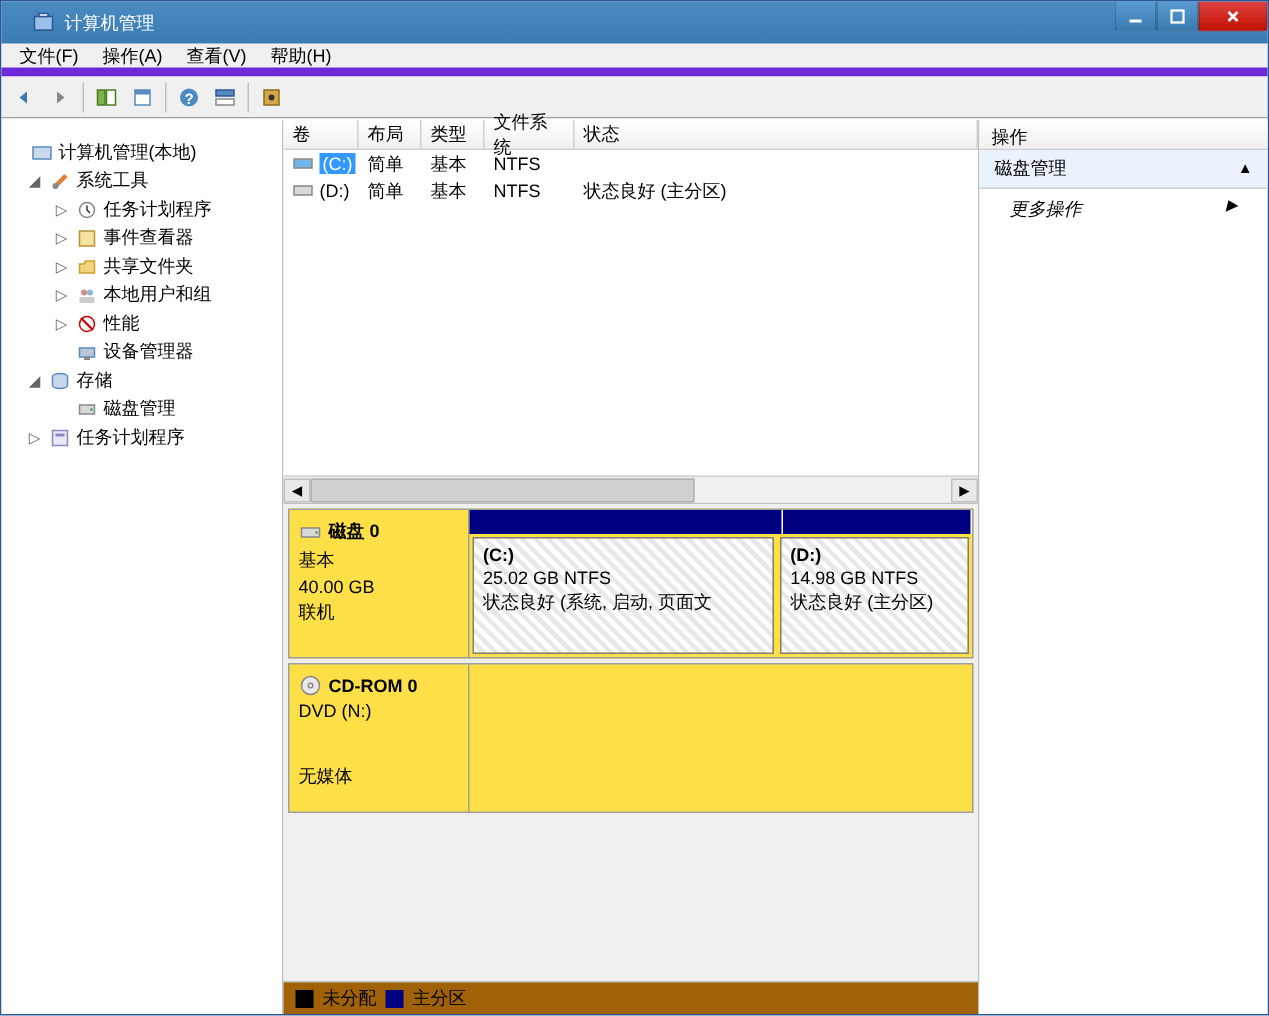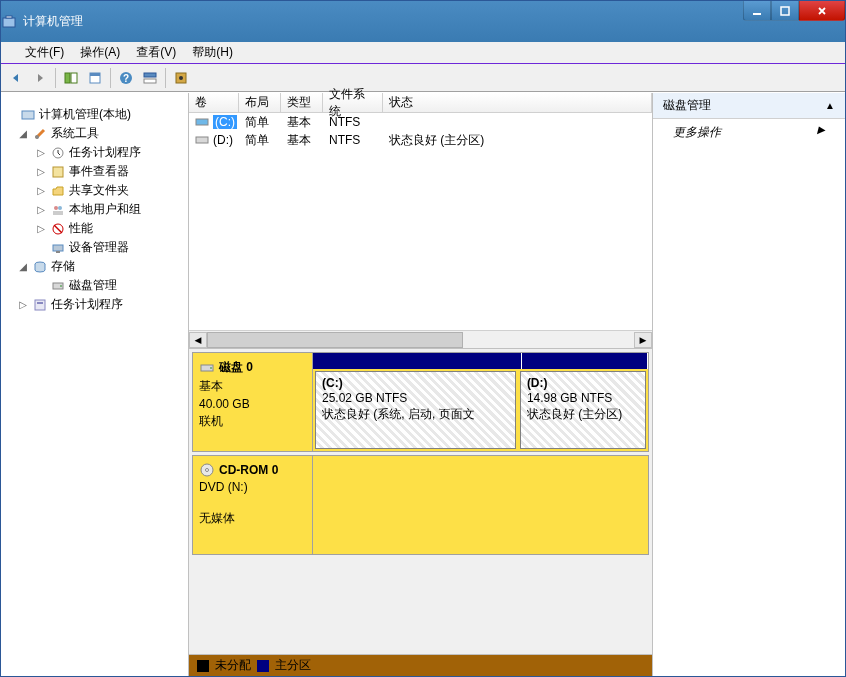--- a/index.html
+++ b/index.html
@@ -1,24 +1,24 @@
 <!DOCTYPE html>
 <html><head>
 <meta charset="utf-8">
 <style>
 * { margin: 0; padding: 0; box-sizing: border-box; font-family: "Microsoft YaHei", "Segoe UI", Tahoma, sans-serif; }
 body { background: #4a8bc2; width: 846px; height: 677px; overflow: hidden; }
 .window { width: 846px; height: 677px; background: #fff; display: flex; flex-direction: column; border: 1px solid #2b5797; }
-.titlebar { height: 41px; background: linear-gradient(to bottom, #4a8bc2, #3a7bb2); display: flex; align-items: center; padding: 0 0; color: #fff; font-size: 12px; position: relative; }
+.titlebar { height: 28px; background: linear-gradient(to bottom, #4a8bc2, #3a7bb2); display: flex; align-items: center; padding: 0 20px; color: #fff; font-size: 12px; position: relative; }
 .titlebar .icon { width: 16px; height: 16px; margin-right: 6px; display:inline-flex; align-items:center; justify-content:center; }
 .titlebar .controls { position: absolute; right: 0; top: 0; display: flex; }
 .ctrl-btn { width: 28px; height: 20px; display:flex; align-items:center; justify-content:center; font-size:11px; color:#fff; border:1px solid rgba(0,0,0,0.2); border-top:none; background: linear-gradient(to bottom,#5a9bd2,#3a7bb2); }
 .ctrl-btn.min { border-radius: 0 0 0 3px;}
 .ctrl-btn.close { background: linear-gradient(to bottom,#e04343,#c21200); width:46px; border-radius:0 0 3px 0;}
-.menubar { height: 22px; background: #f0f0f0; border-bottom: 1px solid #6d28d9; display: flex; align-items: center; font-size: 12px; padding: 0 16px; }
+.menubar { height: 22px; background: #f0f0f0; border-bottom: 6px solid #6d28d9; display: flex; align-items: center; font-size: 12px; padding: 0 4px; }
 .menubar span { padding: 2px 8px; cursor: default; }
 .toolbar { height: 28px; background: #f0f0f0; border-bottom: 1px solid #a0a0a0; display: flex; align-items: center; padding: 0 4px; gap:2px;}
 .tb-btn { width: 22px; height: 22px; display:flex; align-items:center; justify-content:center; border:1px solid transparent; }
 .tb-sep { width:1px; height:20px; background:#c0c0c0; margin:0 2px;}
 .body { flex:1; display:flex; border-top:1px solid #fff; min-height:0; }
 .tree { width: 188px; border-right:1px solid #c0c0c0; background:#fff; font-size:12px; padding:12px 2px; overflow:auto;}
 .tree-item { display:flex; align-items:center; padding:1px 2px; white-space:nowrap; gap:3px;}
 .tree-item.sel { background:#fff; }
 .tree-item .exp { width:12px; text-align:center; color:#666; font-size:10px; cursor:default;}
 .tree-item .tico { width:16px; height:16px; display:inline-flex; align-items:center; justify-content:center;}
@@ -337,35 +337,36 @@
               <div class="dhead">
                 <span>
                   <svg width="16" height="16">
                     <circle cx="8" cy="8" r="6" fill="#e8e8e8" stroke="#888"></circle>
                     <circle cx="8" cy="8" r="1.5" fill="#fff" stroke="#888"></circle>
                   </svg>
                 </span>
                 <span>CD-ROM 0</span>
               </div>
               <span>DVD (N:)</span>
-              <span style="margin-top:14px">无媒体</span>
+              <span style="margin-top:26px">无媒体</span>
             </div>
             <div class="disk-parts"></div>
           </div>
         </div>
 
       <div class="legend">
         <span class="sw" style="background:#000"></span>
         <span>未分配</span>
         <span class="sw" style="background:#000080"></span>
         <span>主分区</span>
       </div>
     </div>
 
     <div class="actions">
+      <div class="act-head">操作</div>
       <div class="act-group">
         <span>磁盘管理</span>
         <span style="font-size:10px">▲</span>
       </div>
       <div class="act-item">
         <span>更多操作</span>
         <span style="font-size:10px">▶</span>
       </div>
     </div>
   </div>

